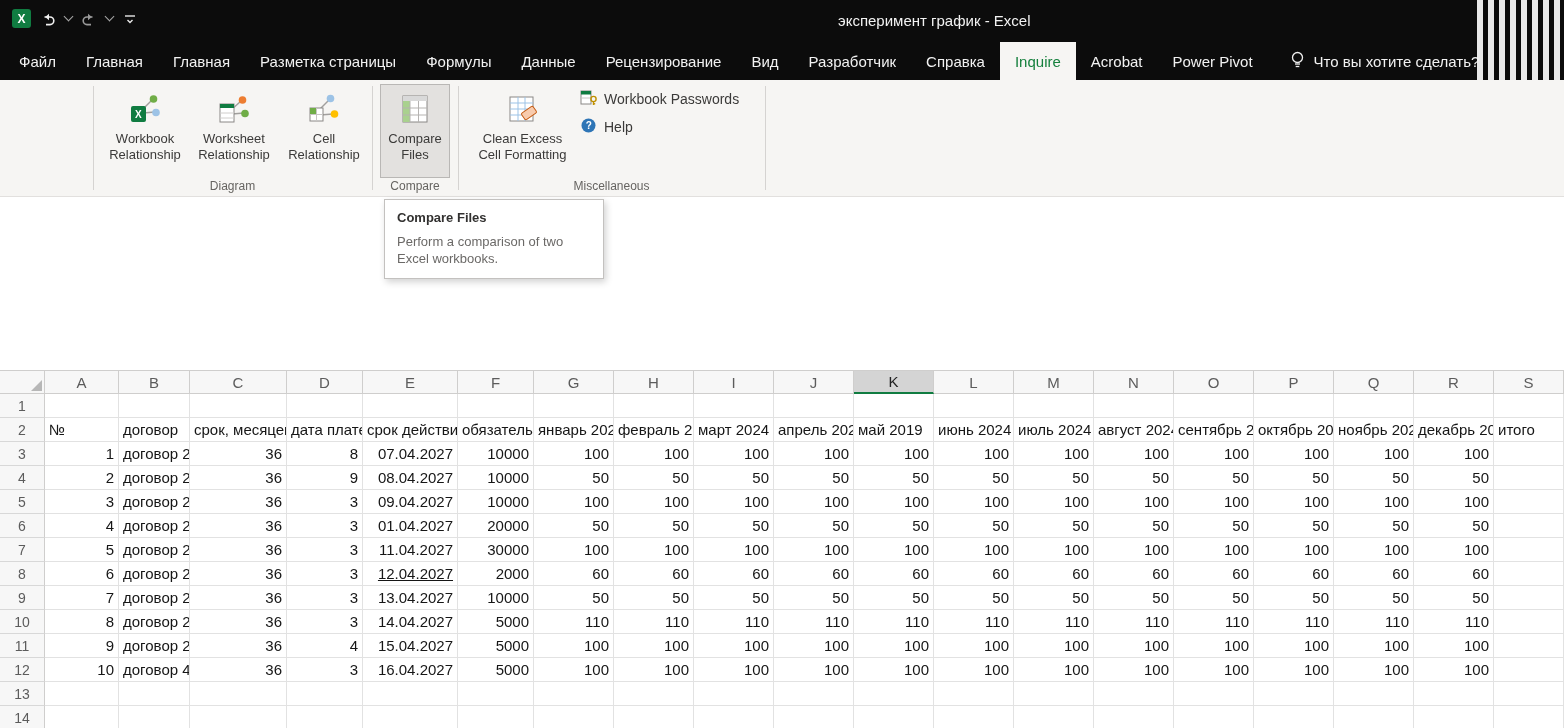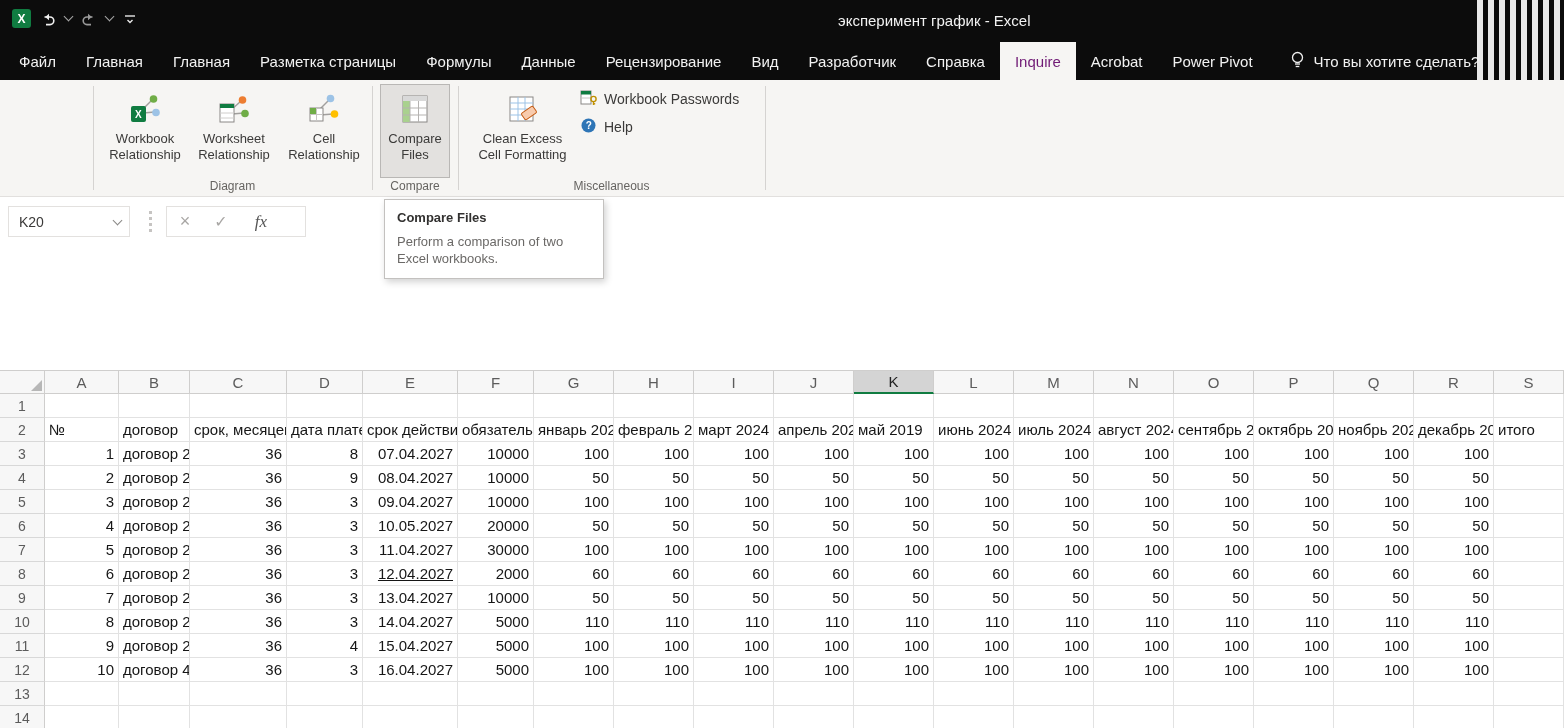--- a/index.html
+++ b/index.html
@@ -9,21 +9,21 @@
   
   .topbar{position:absolute;top:0;left:0;width:100%;height:80px;background:#0c0c0c}
   .qat{position:absolute;top:9px;left:12px;display:flex;align-items:center;gap:8px}
   .qat-logo{width:19px;height:19px;background:#107c41;border-radius:3px;color:#fff;font-size:12px;font-weight:bold;display:flex;align-items:center;justify-content:center}
   .qat-btn{display:flex;align-items:center;justify-content:center;width:18px;height:18px}
   .chev{width:6px;height:6px;border-right:1.5px solid #a9a9a9;border-bottom:1.5px solid #a9a9a9;transform:rotate(45deg);margin-top:-4px}
   .window-title{position:absolute;top:0;left:838px;height:42px;line-height:42px;color:#f2f2f2;font-size:15px;white-space:nowrap}
   .stripes{position:absolute;top:0;right:0;width:92px;height:80px;background:repeating-linear-gradient(90deg,#0c0c0c 0 5px,#e9e9e9 5px 11px)}
   .tabrow{position:absolute;left:4px;top:42px;height:38px;display:flex;align-items:stretch}
   .tab{display:flex;align-items:center;padding:0 15px;color:#f2f2f2;font-size:15px;white-space:nowrap;cursor:default}
-  .tab.active{background:#f6f5f3;color:#701a75}
+  .tab.active{background:#f6f5f3;color:#15803d}
   .tellme{display:flex;align-items:center;gap:9px;margin-left:22px;color:#f2f2f2;font-size:15px;white-space:nowrap}
 
   
   .ribbon{position:absolute;top:80px;left:0;width:100%;height:116px;background:#f6f5f3;border-bottom:1px solid #e2e0de}
   .rgroup{position:absolute;top:0;height:100%}
   .gsep{position:absolute;top:6px;height:104px;width:1px;background:#d5d3d1}
   .big-btn{position:absolute;top:4px;height:94px;display:flex;flex-direction:column;align-items:center;padding-top:5px;font-size:13px;color:#3b3a39;text-align:center;line-height:1.25;border:1px solid transparent;box-sizing:border-box}
   .big-btn .bicon{height:38px;display:flex;align-items:center;justify-content:center;margin-bottom:3px}
   .big-btn.hovered{background:#e3e1df;border-color:#b9b7b5}
   .glabel{position:absolute;bottom:3px;left:0;width:100%;text-align:center;font-size:12px;color:#666461}
@@ -229,35 +229,20 @@
       <div class="glabel">Miscellaneous</div>
     </div>
     <div class="gsep" style="left:765px"></div>
   </div>
 
   <div class="tooltip">
     <div class="tt-title">Compare Files</div>
     <div class="tt-body">Perform a comparison of two Excel workbooks.</div>
   </div>
 
-  <div class="fbar">
-    <div class="namebox">
-      <span class="nb-text">K20</span>
-      <span class="nb-dd">
-          <span class="chev"></span>
-        </span>
-    </div>
-    <div class="fdots"></div>
-    <div class="fxbox">
-      <span class="fb-x">×</span>
-      <span class="fb-check">✓</span>
-      <span class="fb-fx">fx</span>
-    </div>
-    <div class="formula-input"></div>
-  </div>
 
   <div class="grid">
     <div class="col-headers">
       <div class="corner"></div>
     <div class="colhead" style="width: 74px;">A</div>
         <div class="colhead" style="width: 71px;">B</div>
         <div class="colhead" style="width: 97px;">C</div>
         <div class="colhead" style="width: 76px;">D</div>
         <div class="colhead" style="width: 95px;">E</div>
         <div class="colhead" style="width: 76px;">F</div>
@@ -385,21 +370,21 @@
           <div class="cell num" style="width: 80px;">100</div>
           <div class="cell num" style="width: 80px;">100</div>
           <div class="cell" style="width: 70px;"></div>
         </div>
         <div class="grid-row">
           <div class="rowhead">6</div>
           <div class="cell num" style="width: 74px;">4</div>
           <div class="cell" style="width: 71px;">договор 2</div>
           <div class="cell num" style="width: 97px;">36</div>
           <div class="cell num" style="width: 76px;">3</div>
-          <div class="cell num" style="width: 95px;">10.05.2027</div>
+          <div class="cell num" style="width: 95px;">01.04.2027</div>
           <div class="cell num" style="width: 76px;">20000</div>
           <div class="cell num" style="width: 80px;">50</div>
           <div class="cell num" style="width: 80px;">50</div>
           <div class="cell num" style="width: 80px;">50</div>
           <div class="cell num" style="width: 80px;">50</div>
           <div class="cell num" style="width: 80px;">50</div>
           <div class="cell num" style="width: 80px;">50</div>
           <div class="cell num" style="width: 80px;">50</div>
           <div class="cell num" style="width: 80px;">50</div>
           <div class="cell num" style="width: 80px;">50</div>

